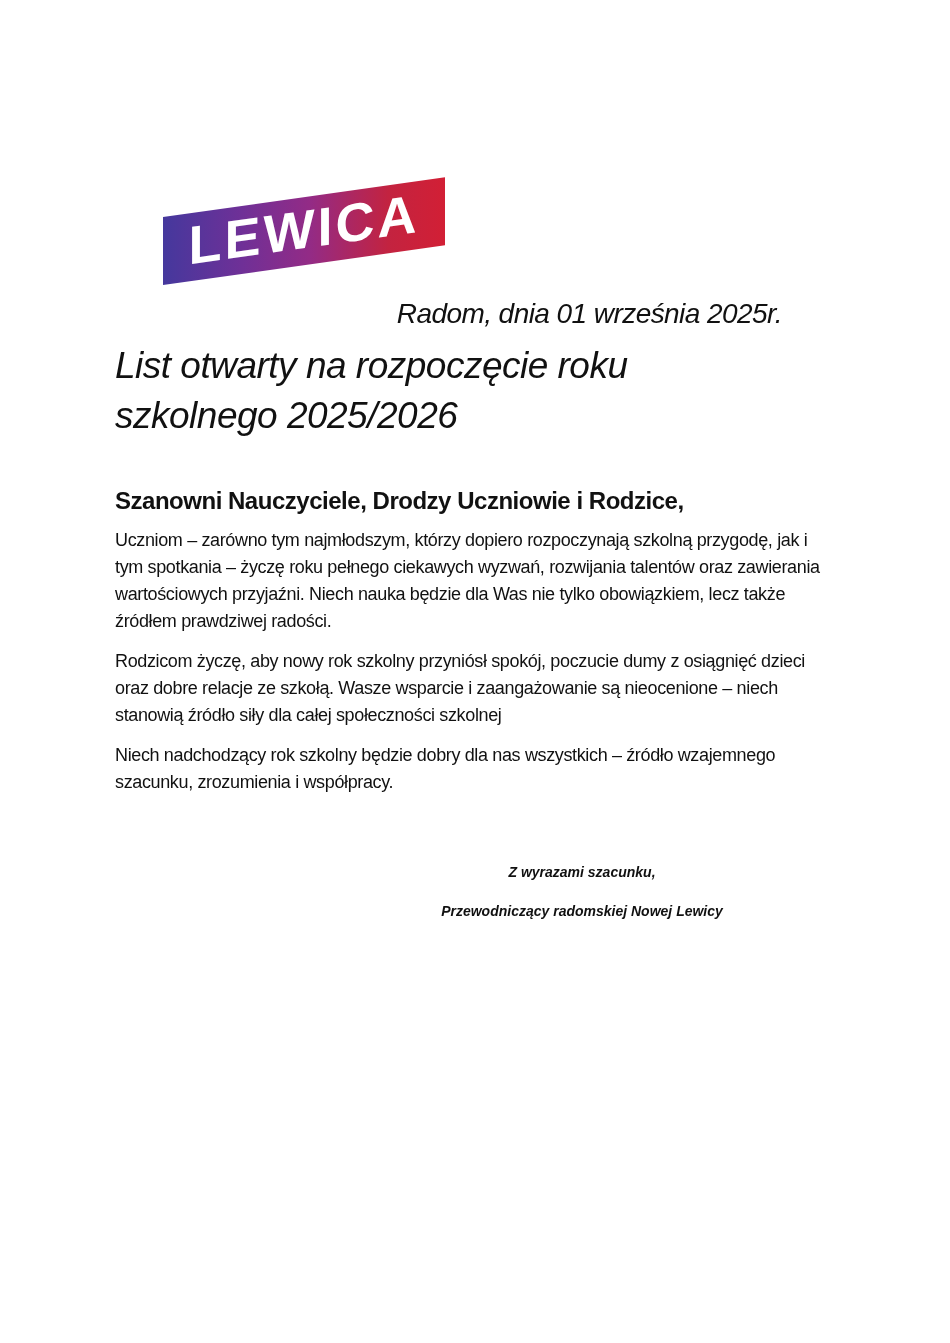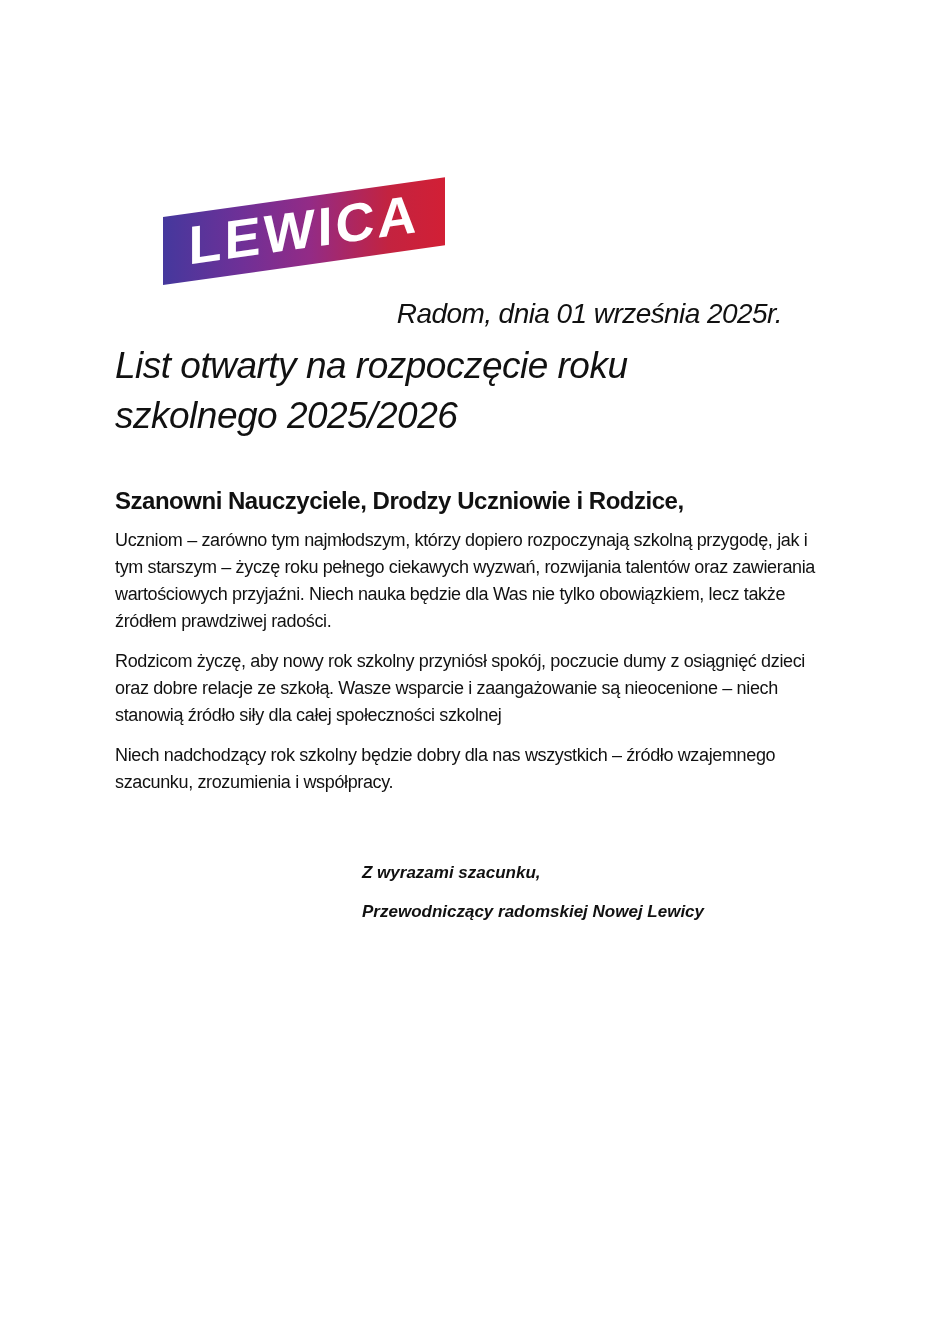--- a/index.html
+++ b/index.html
@@ -66,23 +66,24 @@
     margin: 13px 0 0 0;
     font-size: 18px;
     line-height: 27px;
     letter-spacing: -0.02em;
     max-width: 720px;
   }
   .closing {
     margin-top: 57px;
     margin-left: 247px;
     width: 440px;
+    text-align: center;
     font-weight: bold;
     font-style: italic;
-    font-size: 17px;
+    font-size: 14px;
   }
   .closing-line {
     line-height: 39px;
     white-space: pre-wrap;
   }
 </style>
 </head>
 <body>
 
 <div class="page">
@@ -95,21 +96,21 @@
 
   <h1 class="title">
     <div>List otwarty na rozpoczęcie roku</div>
     <div>szkolnego 2025/2026</div>
   </h1>
 
   <div class="salutation">Szanowni Nauczyciele, Drodzy Uczniowie i Rodzice,</div>
 
 
 
-  <p class="body-par">Uczniom – zarówno tym najmłodszym, którzy dopiero rozpoczynają szkolną przygodę, jak i tym starszym – życzę roku pełnego ciekawych wyzwań, rozwijania talentów oraz zawierania wartościowych przyjaźni. Niech nauka będzie dla Was nie tylko obowiązkiem, lecz także źródłem prawdziwej radości.</p>
+  <p class="body-par">Uczniom – zarówno tym najmłodszym, którzy dopiero rozpoczynają szkolną przygodę, jak i tym spotkania – życzę roku pełnego ciekawych wyzwań, rozwijania talentów oraz zawierania wartościowych przyjaźni. Niech nauka będzie dla Was nie tylko obowiązkiem, lecz także źródłem prawdziwej radości.</p>
 
   <p class="body-par">Rodzicom życzę, aby nowy rok szkolny przyniósł spokój, poczucie dumy z osiągnięć dzieci oraz dobre relacje ze szkołą. Wasze wsparcie i zaangażowanie są nieocenione – niech stanowią źródło siły dla całej społeczności szkolnej</p>
 
   <p class="body-par">Niech nadchodzący rok szkolny będzie dobry dla nas wszystkich – źródło wzajemnego szacunku, zrozumienia i współpracy.</p>
 
   <div class="closing">
     <div class="closing-line">Z wyrazami szacunku,</div>
     <div class="closing-line">Przewodniczący radomskiej Nowej Lewicy</div>
   </div>
 

